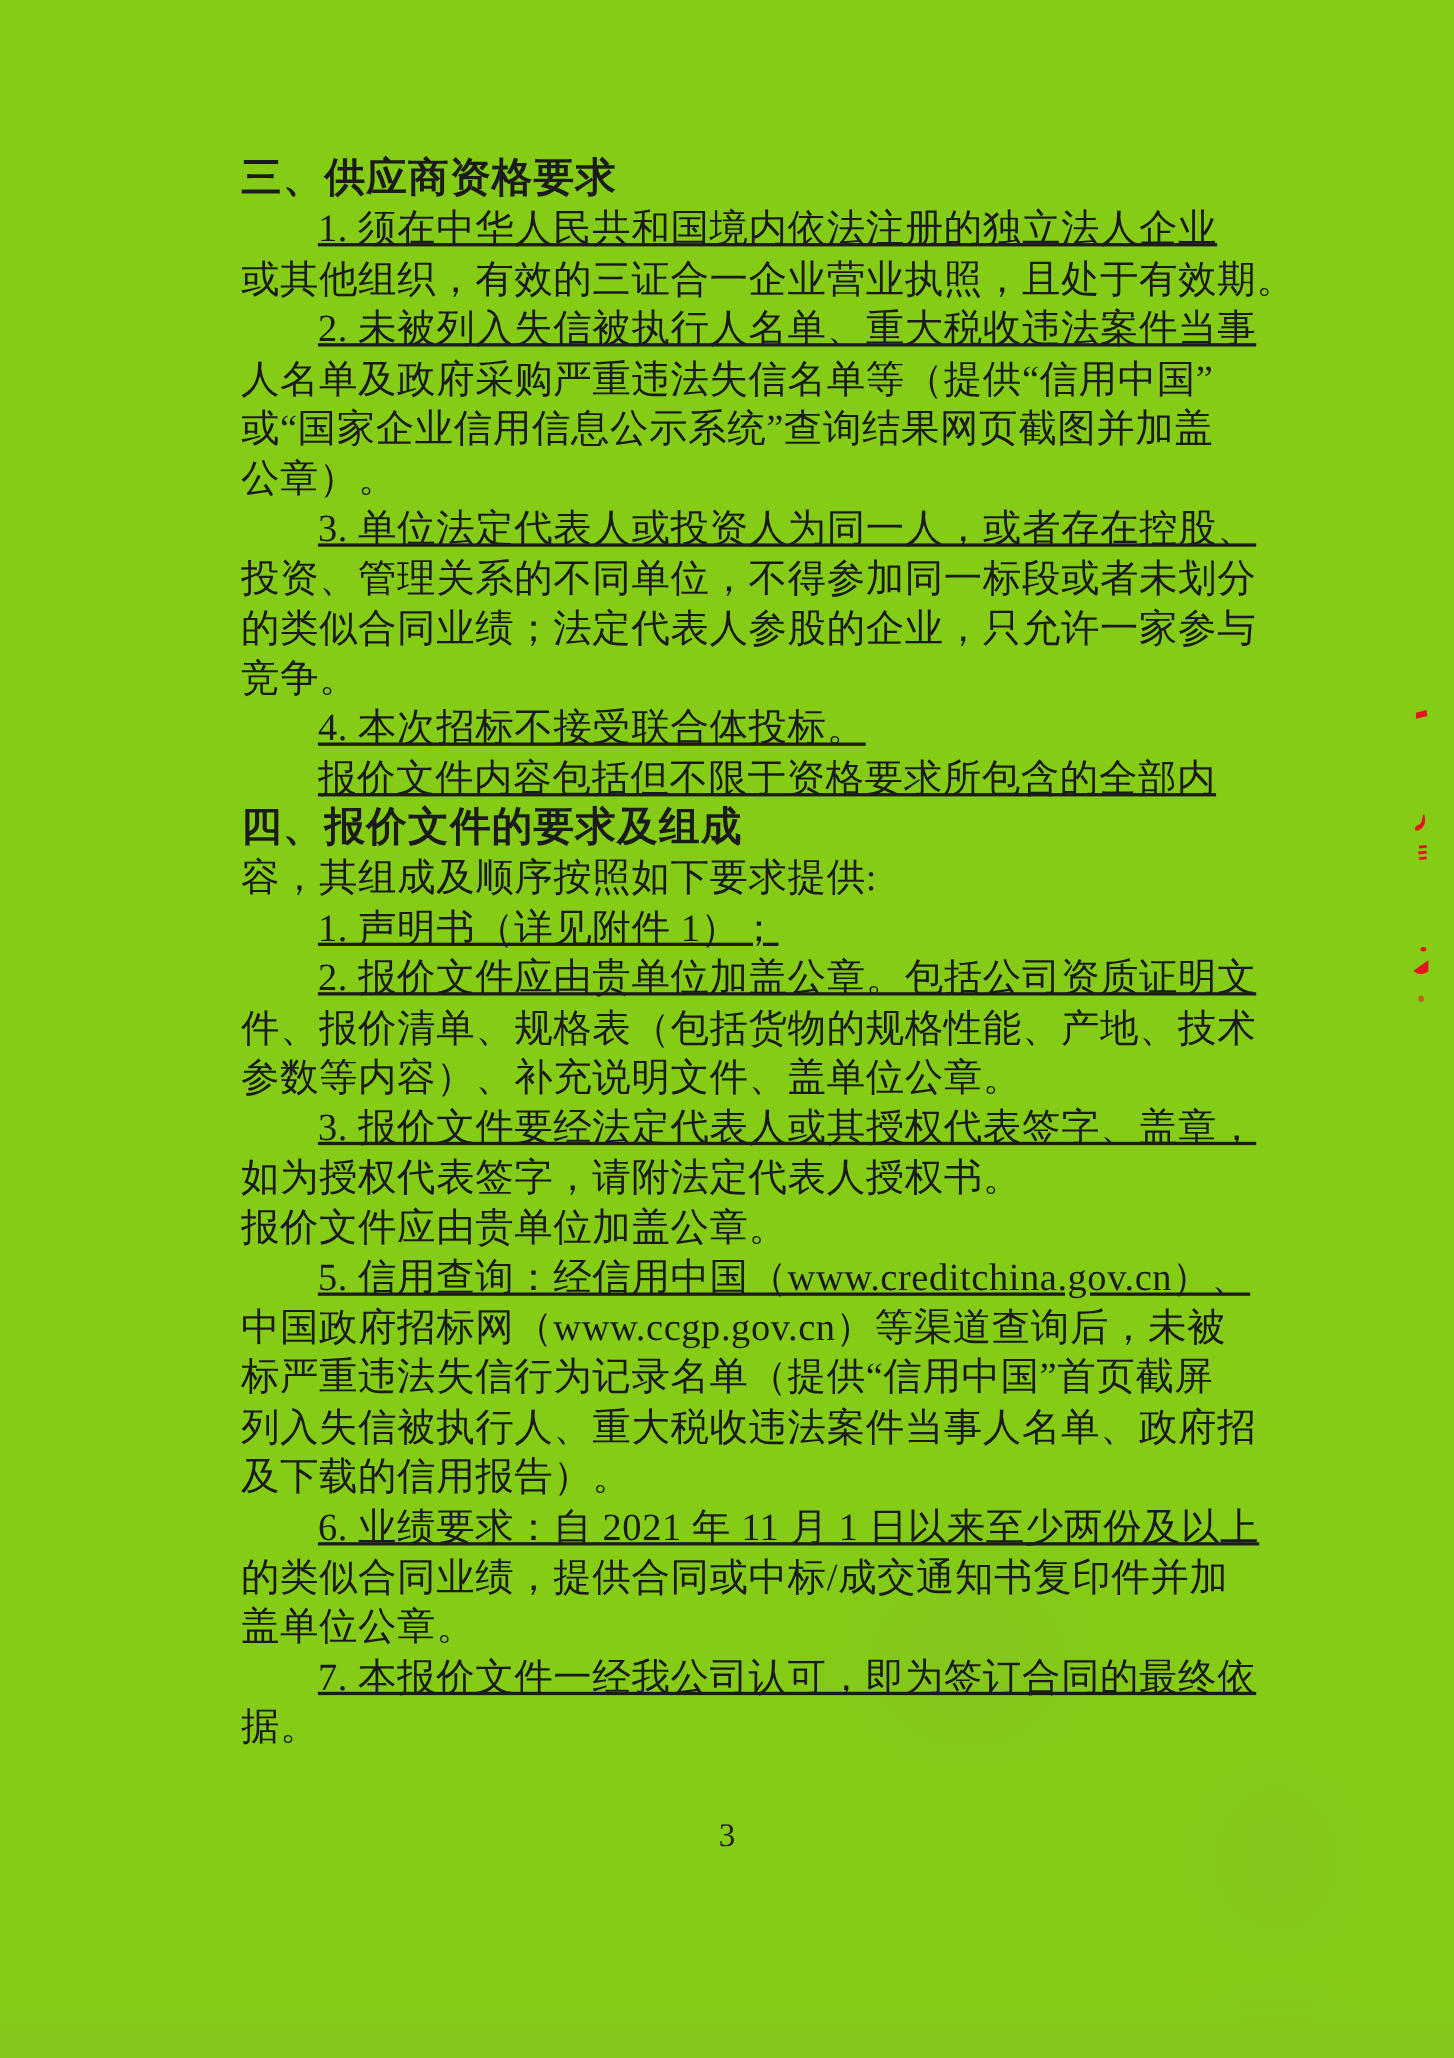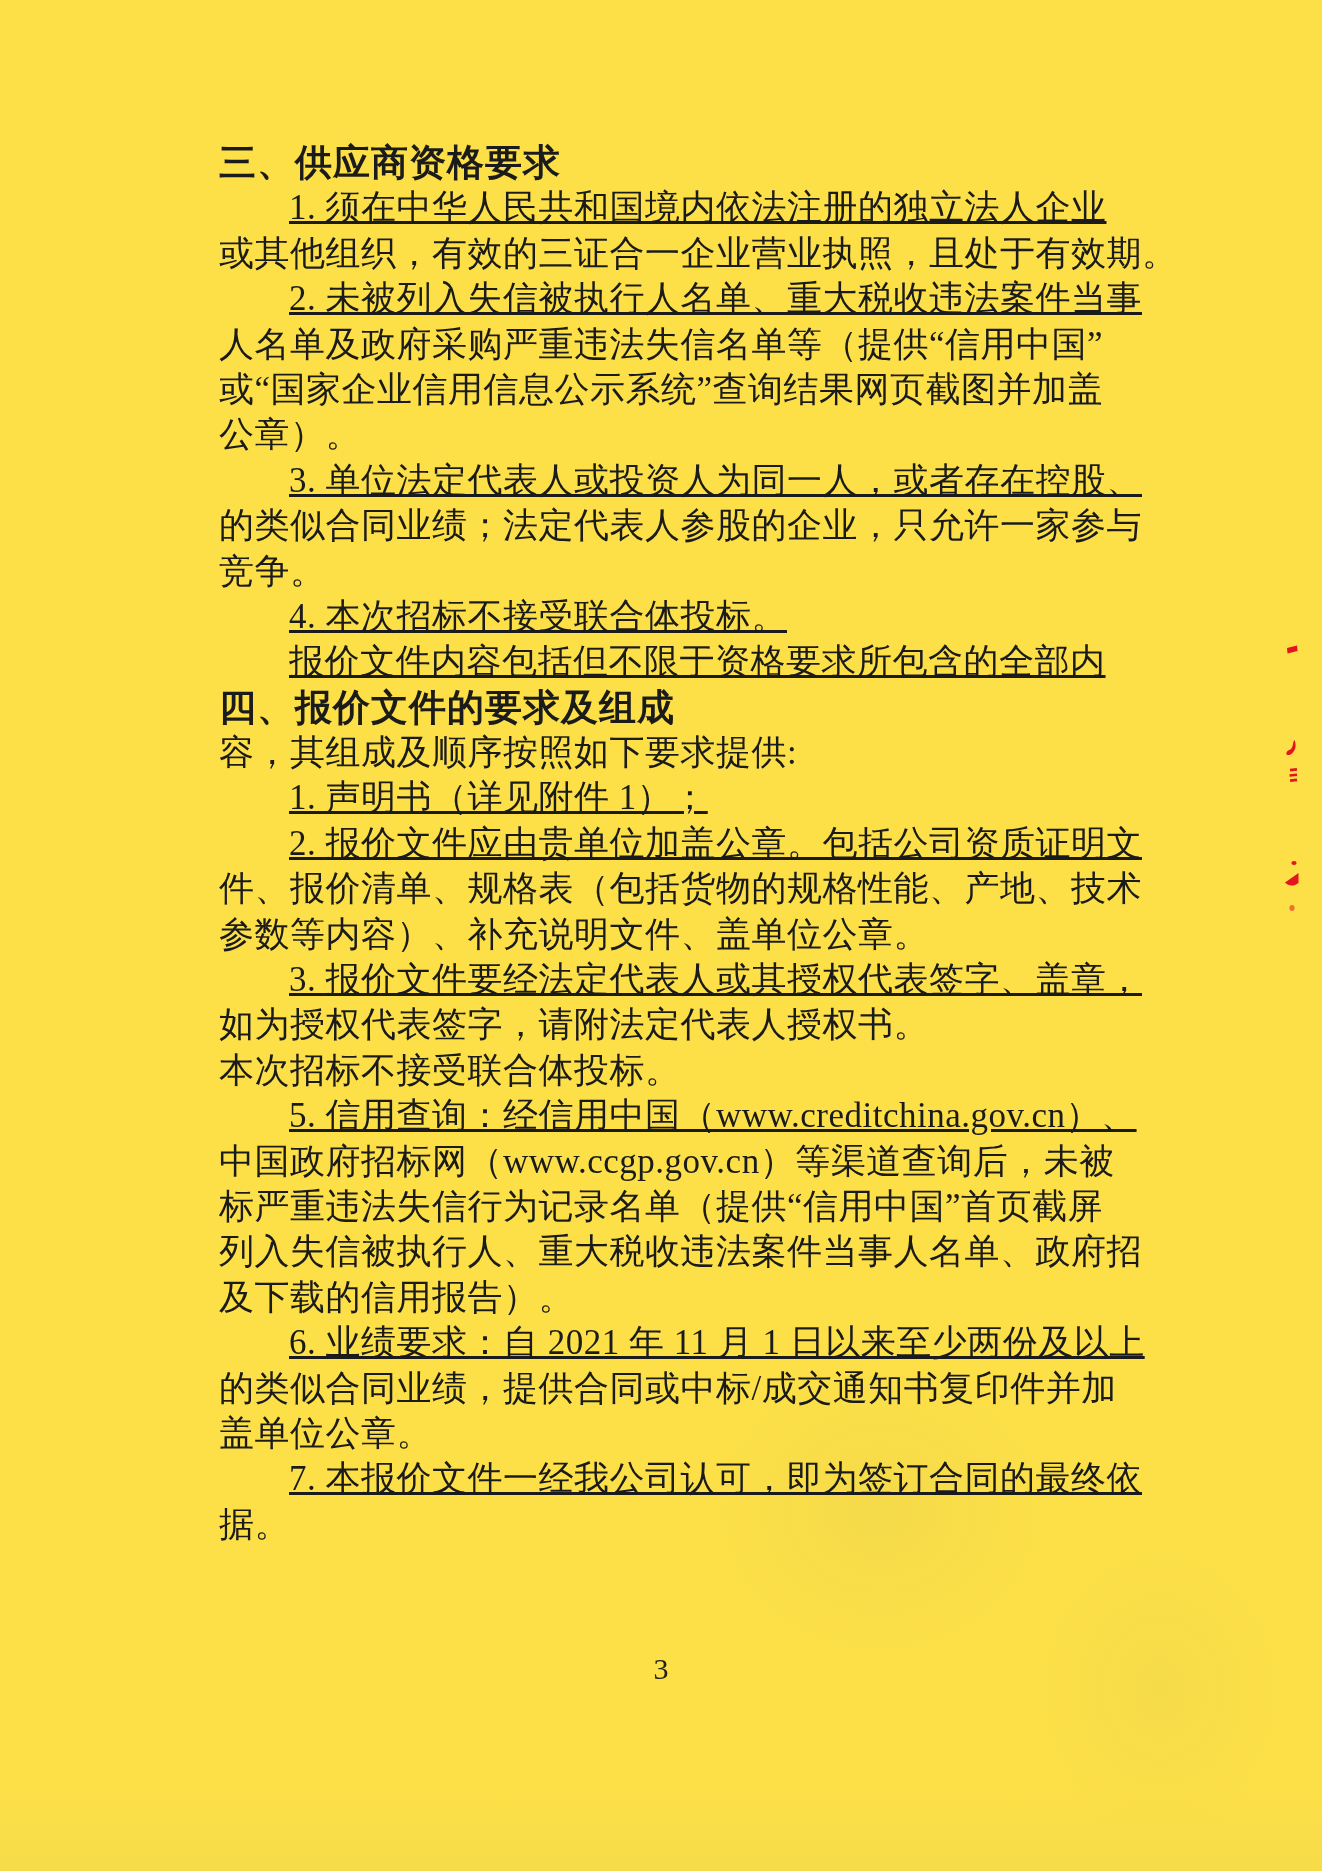--- a/index.html
+++ b/index.html
@@ -72,48 +72,49 @@
     top: 0;
     pointer-events: none;
   }
   .red-ink-overlay path, .red-ink-overlay rect, .red-ink-overlay ellipse {
     fill: var(--red-ink, #e4151e);
   }
 </style>
 </head>
 <body>
 
-<div class="page" style="background: #fde047;">
+<div class="page" style="background: #84cc16;">
 
   <div class="scan-artifact smudge-1"></div>
   <div class="scan-artifact smudge-2"></div>
   <div class="scan-artifact smudge-3"></div>
 
   <div class="textblock" id="textblock" style="color: rgb(27, 27, 27);">
       <div class="line heading">三、供应商资格要求</div>
       <div class="line body indent">1. 须在中华人民共和国境内依法注册的独立法人企业</div>
       <div class="line body">或其他组织，有效的三证合一企业营业执照，且处于有效期。</div>
       <div class="line body indent">2. 未被列入失信被执行人名单、重大税收违法案件当事</div>
       <div class="line body">人名单及政府采购严重违法失信名单等（提供“信用中国”</div>
       <div class="line body">或“国家企业信用信息公示系统”查询结果网页截图并加盖</div>
       <div class="line body">公章）。</div>
       <div class="line body indent">3. 单位法定代表人或投资人为同一人，或者存在控股、</div>
+      <div class="line body">投资、管理关系的不同单位，不得参加同一标段或者未划分</div>
       <div class="line body">的类似合同业绩；法定代表人参股的企业，只允许一家参与</div>
       <div class="line body">竞争。</div>
       <div class="line body indent">4. 本次招标不接受联合体投标。</div>
       <div class="line body indent">报价文件内容包括但不限于资格要求所包含的全部内</div>
       <div class="line heading">四、报价文件的要求及组成</div>
       <div class="line body">容，其组成及顺序按照如下要求提供:</div>
       <div class="line body indent">1. 声明书（详见附件 1）；</div>
       <div class="line body indent">2. 报价文件应由贵单位加盖公章。包括公司资质证明文</div>
       <div class="line body">件、报价清单、规格表（包括货物的规格性能、产地、技术</div>
       <div class="line body">参数等内容）、补充说明文件、盖单位公章。</div>
       <div class="line body indent">3. 报价文件要经法定代表人或其授权代表签字、盖章，</div>
       <div class="line body">如为授权代表签字，请附法定代表人授权书。</div>
-      <div class="line body">本次招标不接受联合体投标。</div>
+      <div class="line body">报价文件应由贵单位加盖公章。</div>
       <div class="line body indent">5. 信用查询：经信用中国（www.creditchina.gov.cn）、</div>
       <div class="line body">中国政府招标网（www.ccgp.gov.cn）等渠道查询后，未被</div>
       <div class="line body">标严重违法失信行为记录名单（提供“信用中国”首页截屏</div>
       <div class="line body">列入失信被执行人、重大税收违法案件当事人名单、政府招</div>
       <div class="line body">及下载的信用报告）。</div>
       <div class="line body indent">6. 业绩要求：自 2021 年 11 月 1 日以来至少两份及以上</div>
       <div class="line body">的类似合同业绩，提供合同或中标/成交通知书复印件并加</div>
       <div class="line body">盖单位公章。</div>
       <div class="line body indent">7. 本报价文件一经我公司认可，即为签订合同的最终依</div>
       <div class="line body">据。</div>

